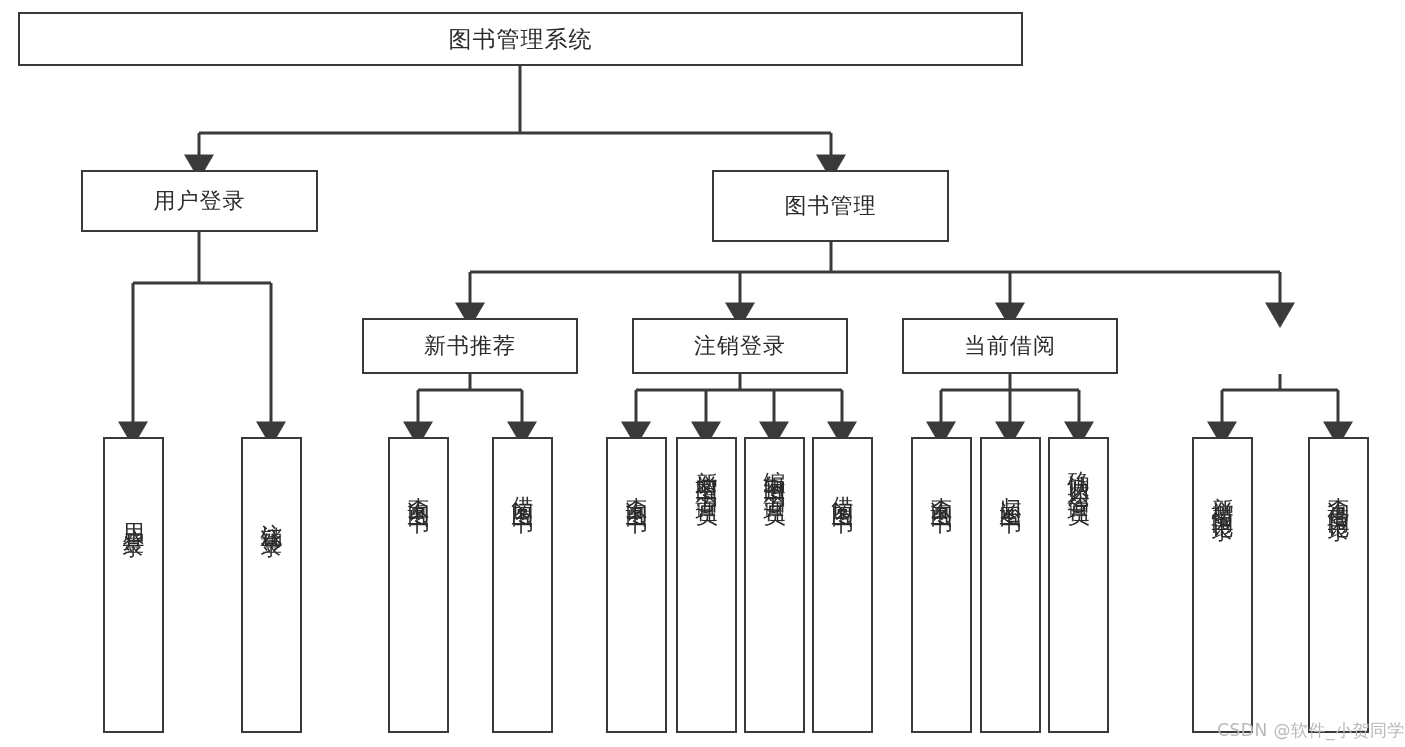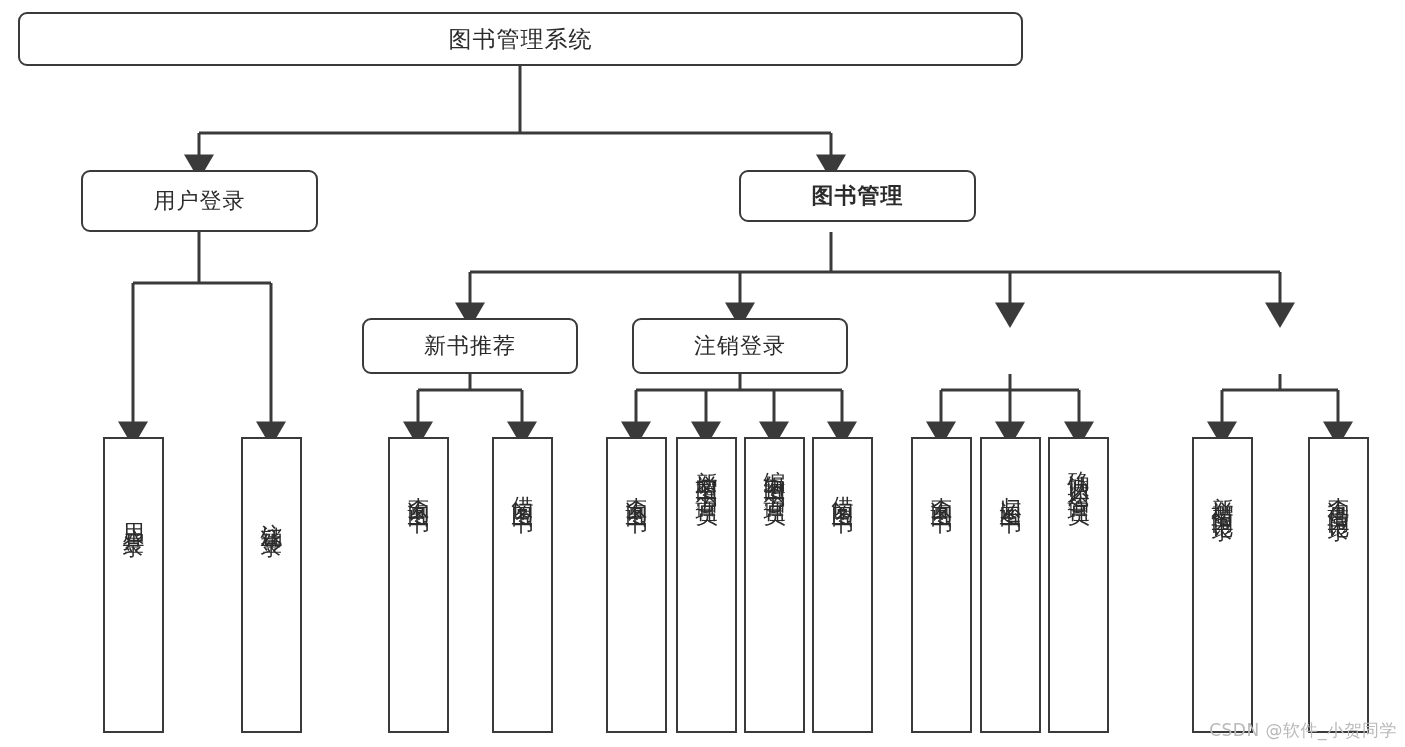--- a/index.html
+++ b/index.html
@@ -25,21 +25,20 @@
     align-items:center;
     justify-content:center;
     color:#2b2b2b;
   }
   
   .node.h{
     font-size:22px;
     letter-spacing:1px;
     line-height:1;
     white-space:nowrap;
-    border-radius:9px;
   }
   .node.root{font-size:23px;}
 
   
   .node.v{
     align-items:flex-start;
     justify-content:center;
     padding-top:14px;
   }
   .node.v .vtext{
@@ -51,21 +50,21 @@
     white-space:nowrap;
     color:#2b2b2b;
   }
   
   .node.v.lower{padding-top:66px;}
   .node.v.mid{padding-top:40px;}
 
   
   #watermark{
     position:absolute;
-    right:8px;bottom:5px;
+    right:0;bottom:5px;
     font-size:17px;
     color:#b9b9b9;
     letter-spacing:0.5px;
     white-space:nowrap;
     pointer-events:none;
   }
 </style>
 </head>
 <body>
 
@@ -121,29 +120,32 @@
     </g>
   </svg>
 
   <div class="node h root" style="left:18px;top:12px;width:1005px;height:54px;">
     <span>图书管理系统</span>
   </div>
 
   <div class="node h" style="left:81px;top:170px;width:237px;height:62px;">
     <span>用户登录</span>
   </div>
-  <div class="node h" style="left:739px;top:170px;width:237px;height:52px;font-weight:bold;">
+  <div class="node h" style="left:712px;top:170px;width:237px;height:72px;">
     <span>图书管理</span>
   </div>
 
   <div class="node h" style="left:362px;top:318px;width:216px;height:56px;">
     <span>新书推荐</span>
   </div>
   <div class="node h" style="left:632px;top:318px;width:216px;height:56px;">
     <span>注销登录</span>
+  </div>
+  <div class="node h" style="left:902px;top:318px;width:216px;height:56px;">
+    <span>当前借阅</span>
   </div>
 
   <div class="node v lower" style="left:103px;top:437px;width:61px;height:296px;">
     <span class="vtext">用户登录</span>
   </div>
   <div class="node v lower" style="left:241px;top:437px;width:61px;height:296px;">
     <span class="vtext">注销登录</span>
   </div>
 
   <div class="node v mid" style="left:388px;top:437px;width:61px;height:296px;">

